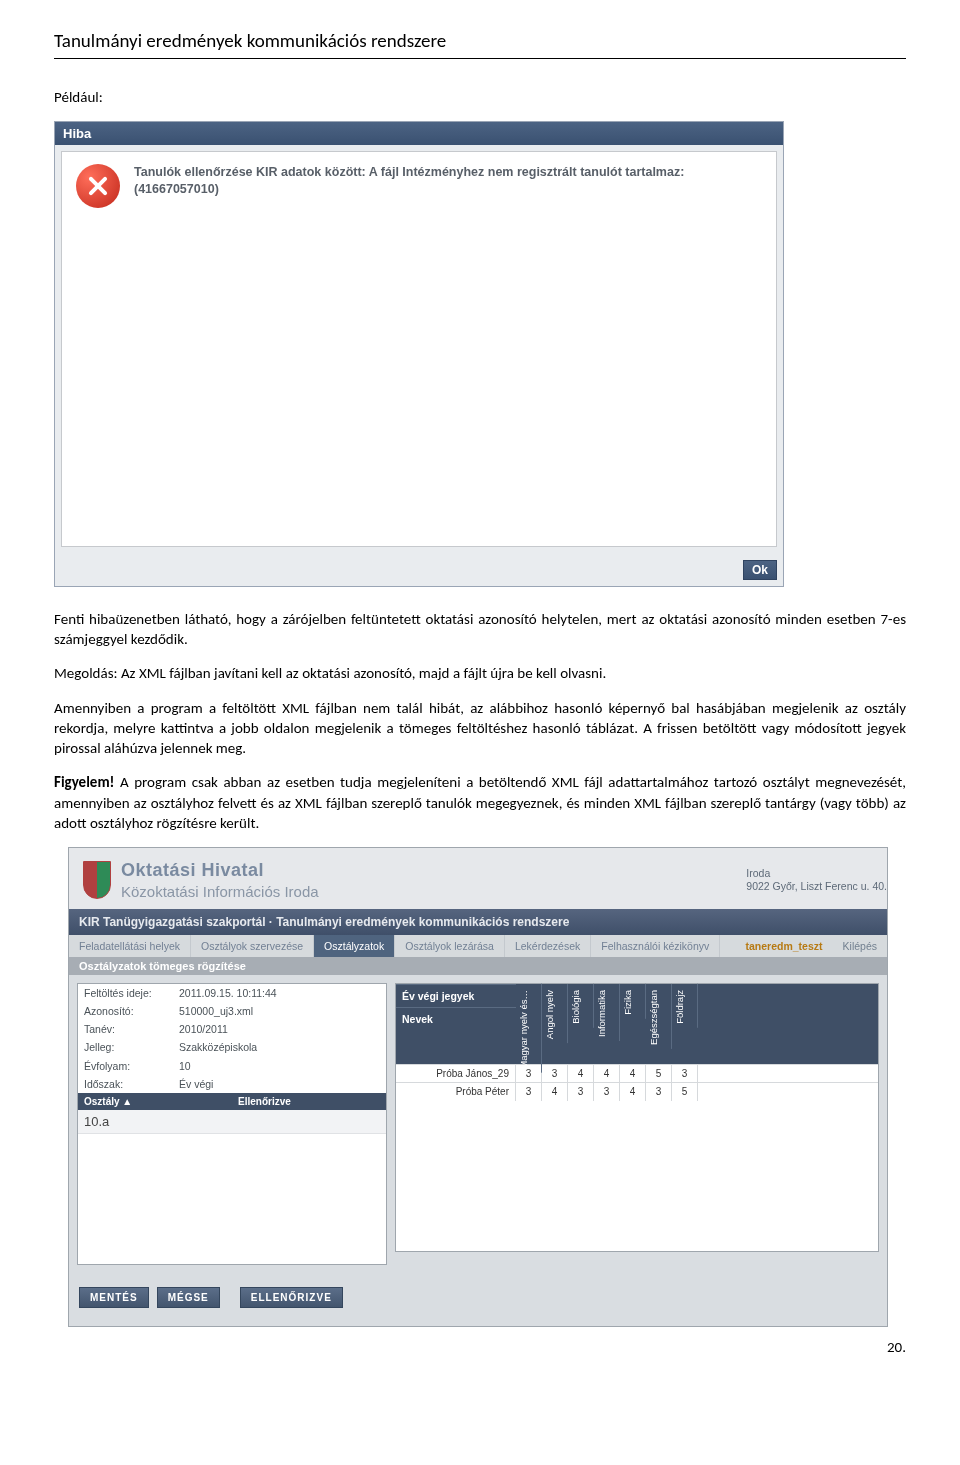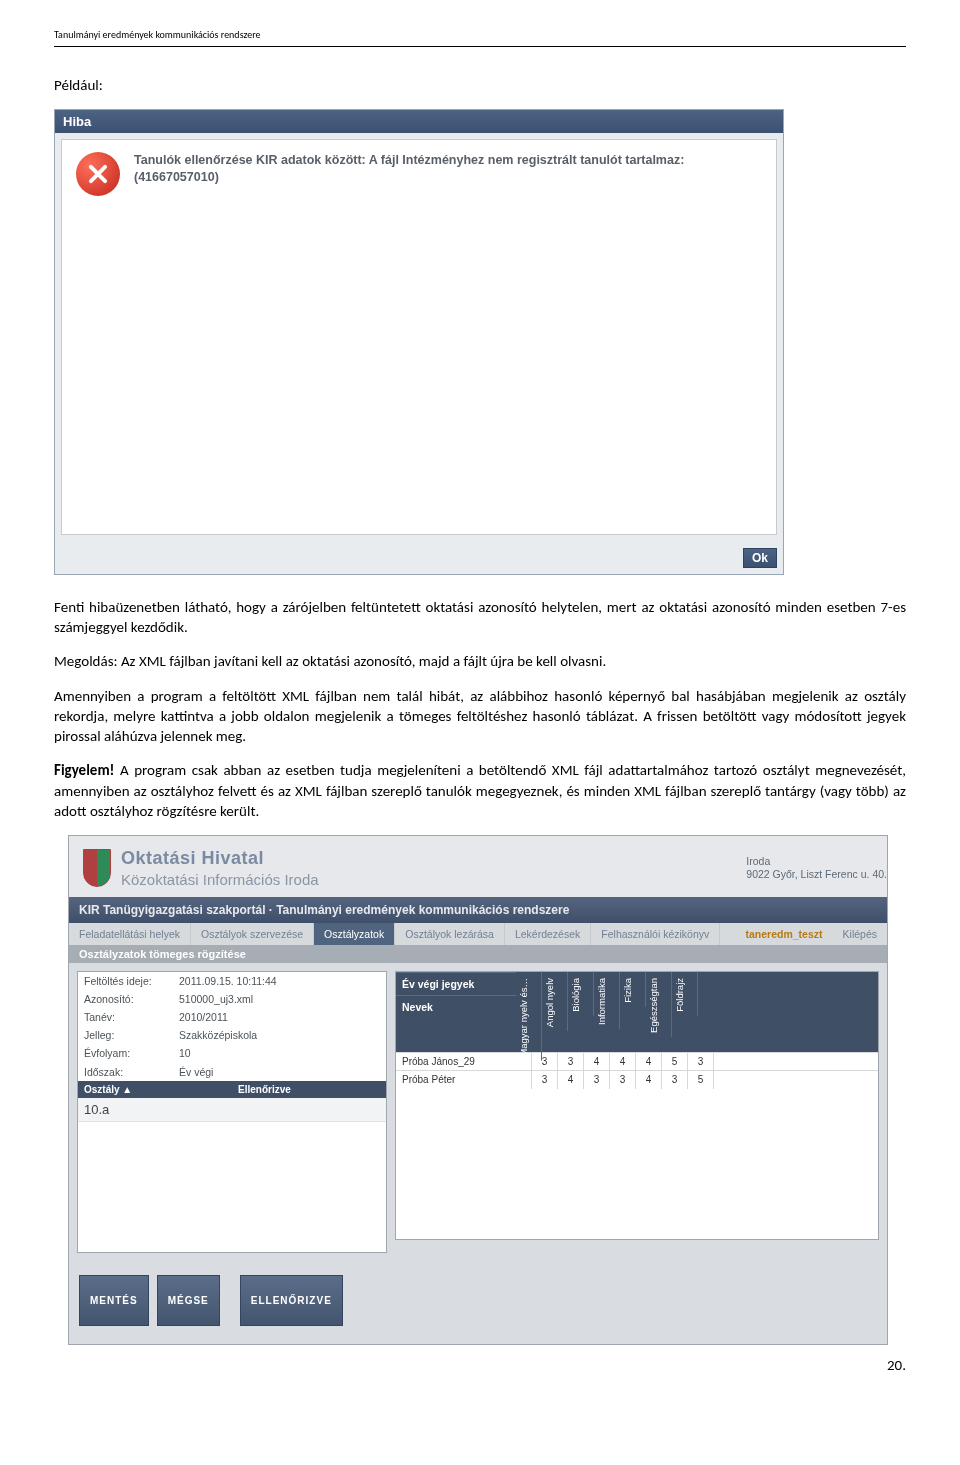--- a/index.html
+++ b/index.html
@@ -1,17 +1,17 @@
 <!DOCTYPE html>
 <html><head>
 <meta charset="utf-8">
 <style>
   * { box-sizing: border-box; margin: 0; padding: 0; }
   body { font-family: Calibri, Arial, sans-serif; font-size: 15px; color: #000; background: #fff; width: 960px; margin: 0 auto; padding: 28px 54px 28px 54px; line-height: 1.35; }
-  .doc-header { font-size: 10px; color: #000; margin-bottom: 4px; }
+  .doc-header { font-size: 19px; color: #000; margin-bottom: 4px; }
   .hr-thin { border: none; border-top: 1px solid #000; margin-bottom: 28px; }
   p { margin-bottom: 14px; }
   .para p { text-align: justify; }
 
   
   .win-hiba { width: 730px; margin: 14px 0 22px 0; border: 1px solid #9aa5b5; background: #e9ecef; }
   .win-hiba-title { background: linear-gradient(#4c6383,#3a5171); color: #fff; font: bold 13px Arial; padding: 4px 8px; }
   .win-hiba-body { background: #fff; margin: 6px; border: 1px solid #c6c9cd; padding: 12px 14px 14px 14px; height: 396px; display: flex; align-items:flex-start; gap:14px; }
   .err-icon { width: 44px; height: 44px; border-radius: 50%; background: radial-gradient(circle at 30% 30%,#ff6e5a,#c1271a); position:relative; flex:0 0 44px; }
   .err-icon::before,.err-icon::after{content:"";position:absolute;left:50%;top:50%;width:24px;height:4px;background:#fff;border-radius:2px;transform-origin:center;}
@@ -47,24 +47,24 @@
   .class-hdr div { padding:3px 6px; flex:1; }
   .class-row { display:flex; background:#f2f3f5; font-size:13px; color:#444; }
   .class-row div { padding:3px 6px; flex:1; border-bottom:1px solid #e0e2e5; }
 
   .grades-box { flex:1; border:1px solid #9fa6ad; background:#fff; }
   .ghdr { display:flex; background:#3f4f66; color:#fff; font-size:9.5px; height:80px; align-items:flex-start; }
   .ghdr .corner { width:120px; display:flex; flex-direction:column; justify-content:flex-end; }
   .ghdr .corner span { padding:4px 6px; font-weight:bold; font-size:10.5px; border-top:1px solid #5a6b82; }
   .ghdr .subj { width:26px; writing-mode:vertical-rl; transform:rotate(180deg); text-align:left; padding:4px 2px 6px 2px; border-left:1px solid #5a6b82; font-size:9.5px; white-space:nowrap; }
   .grow { display:flex; font-size:10px; color:#333; border-top:1px solid #d6d9dc; }
-  .grow .name { width:136px; padding:2px 6px; border-right:1px solid #d6d9dc; }
+  .grow .name { width:120px; padding:2px 6px; border-right:1px solid #d6d9dc;text-align:right; }
   .grow .g { width:26px; text-align:center; border-right:1px solid #d6d9dc; padding:2px 0; }
   .portal-footer { padding:14px 10px 18px 10px; display:flex; gap:8px; }
-  .pbtn { background:linear-gradient(#5b6e89,#43556e); color:#fff; font:bold 10px Arial; padding:19px 10px; border:1px solid #34465d; letter-spacing:1px; }
+  .pbtn { background:linear-gradient(#5b6e89,#43556e); color:#fff; font:bold 10px Arial; padding:4px 10px; border:1px solid #34465d; letter-spacing:1px; }
   .pbtn2 { margin-left:12px; }
 
   .page-num { text-align:right; margin-top:10px; font-size:15px; }
 </style>
 </head>
 <body>
 
 <div class="doc-header">Tanulmányi eredmények kommunikációs rendszere</div>
 <hr class="hr-thin">
 

